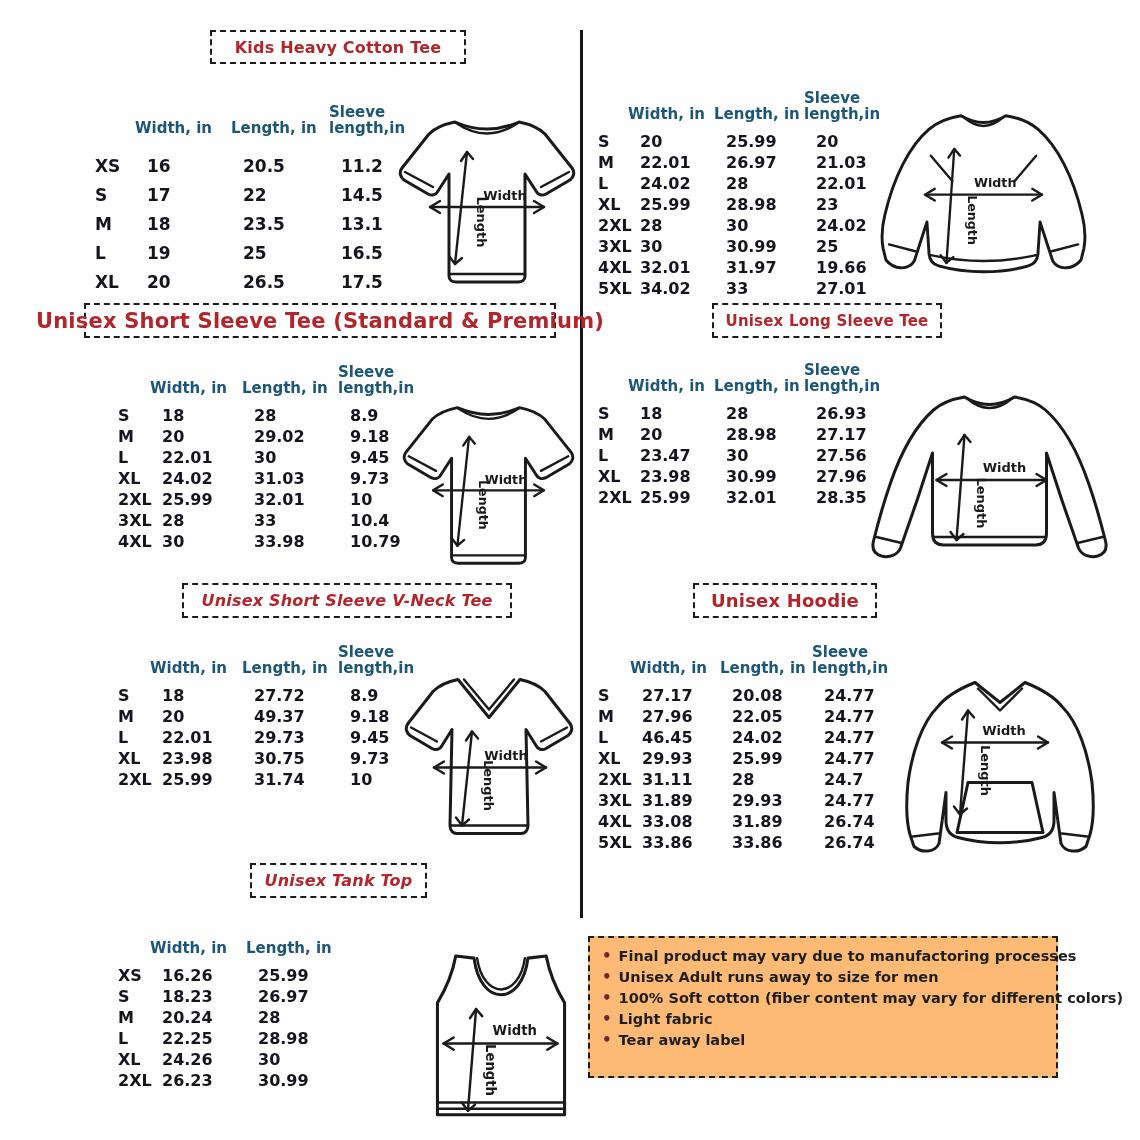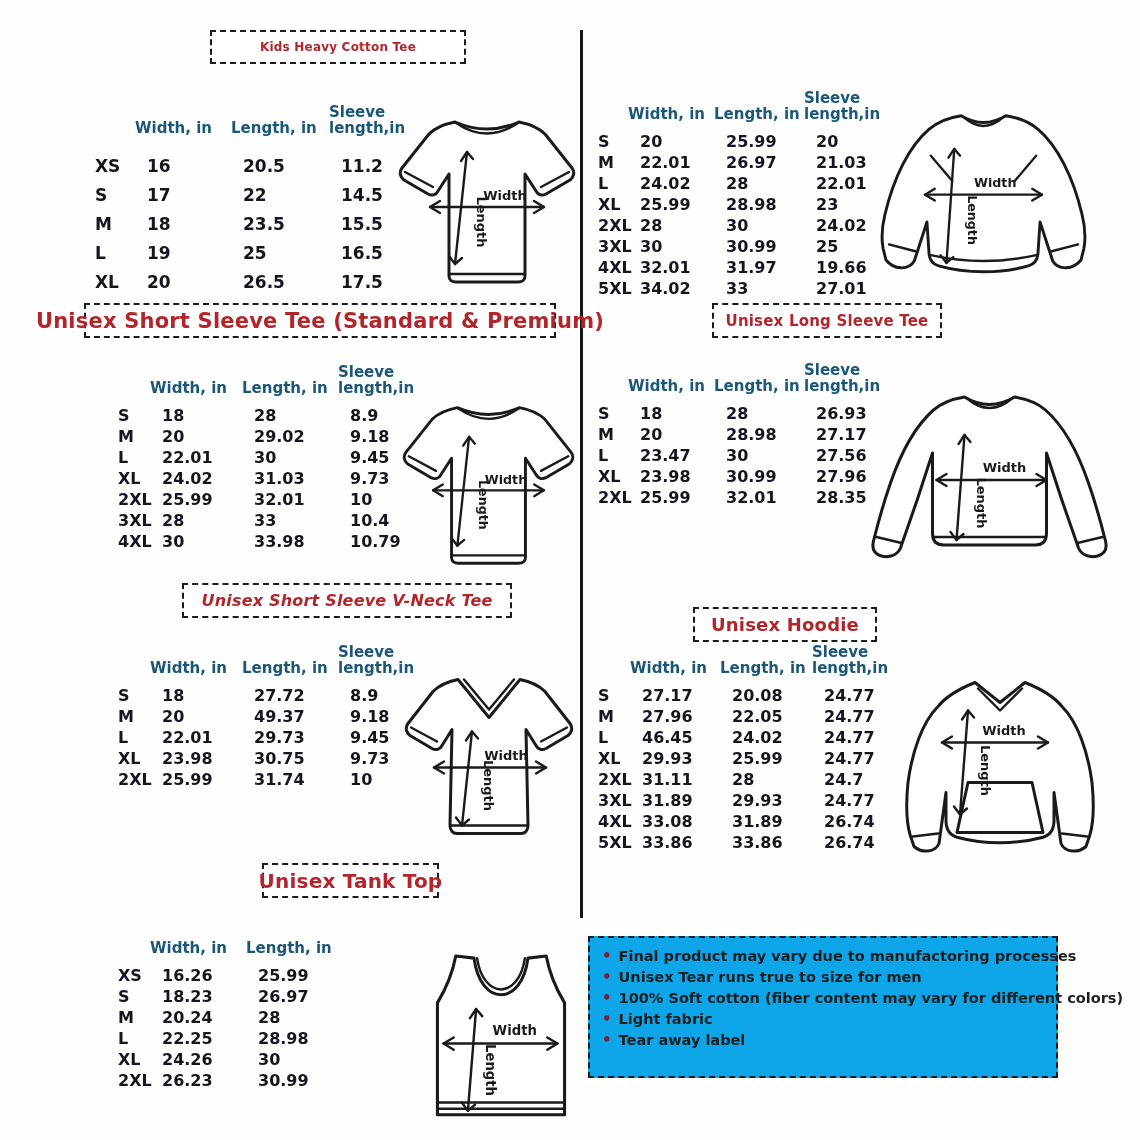--- a/index.html
+++ b/index.html
@@ -9,27 +9,27 @@
   }
   
   .divider{position:absolute;left:580px;top:30px;width:3px;height:888px;background:#161616;}
 
   
   .title-box{
     position:absolute;box-sizing:border-box;border:2px dashed #1c1c1c;background:#fff;
     display:flex;align-items:center;justify-content:center;
     color:#b2252b;font-weight:700;white-space:nowrap;letter-spacing:.2px;
   }
-  .tb-kids{left:210px;top:30px;width:256px;height:34px;font-size:12px;}
+  .tb-kids{left:210px;top:30px;width:256px;height:34px;font-size:16px;}
   .tb-crew{left:704px;top:30px;width:242px;height:34px;font-size:18px;}
   .tb-std{left:84px;top:303px;width:472px;height:35px;font-size:21px;}
   .tb-long{left:712px;top:303px;width:230px;height:35px;font-size:15px;}
   .tb-vneck{left:182px;top:583px;width:330px;height:35px;font-size:16px;font-style:italic;}
-  .tb-hood{left:693px;top:607px;width:184px;height:35px;font-size:18px;align-items:center;}
-  .tb-tank{left:262px;top:863px;width:177px;height:35px;font-size:20px;}
+  .tb-hood{left:693px;top:583px;width:184px;height:35px;font-size:18px;align-items:center;}
+  .tb-tank{left:250px;top:863px;width:177px;height:35px;font-size:16px;font-style:italic;}
 
   
   table.size-table{position:absolute;border-collapse:collapse;table-layout:fixed;}
   .size-table th,.size-table td{padding:0;font-weight:700;text-align:left;line-height:1;}
   .size-table thead th{
     color:#1c5777;font-size:15px;vertical-align:bottom;height:44px;padding-bottom:9px;
     position:relative;left:-12px;line-height:16px;
   }
   .size-table thead th:first-child{left:0;}
   .size-table tbody tr{height:21px;}
@@ -57,21 +57,21 @@
   .g-sweat{left:866px;top:105px;}
   .g-tee2{left:396px;top:396px;}
   .g-long{left:862px;top:385px;}
   .g-vneck{left:400px;top:665px;}
   .g-hood{left:880px;top:660px;}
   .g-tank{left:426px;top:950px;}
 
   
   .notes-box{
     position:absolute;left:588px;top:936px;width:470px;height:142px;box-sizing:border-box;
-    border:2px dashed #1c1c1c;background:#0ea5e9;padding:8px 12px;
+    border:2px dashed #1c1c1c;background:#fdba74;padding:8px 12px;
   }
   .notes-box ul{list-style:none;margin:0;padding:0;}
   .notes-box li{
     font-size:14.5px;font-weight:700;color:#1e1e1e;line-height:21px;white-space:nowrap;
   }
   .notes-box li::before{content:"•";color:#7a2038;margin-right:7px;font-size:15px;}
 </style>
 </head>
 <body>
 
@@ -123,21 +123,21 @@
         <tr>
           <th>S</th>
           <td>17</td>
           <td>22</td>
           <td>14.5</td>
         </tr>
         <tr>
           <th>M</th>
           <td>18</td>
           <td>23.5</td>
-          <td>15.5</td>
+          <td>13.1</td>
         </tr>
         <tr>
           <th>L</th>
           <td>19</td>
           <td>25</td>
           <td>16.5</td>
         </tr>
         <tr>
           <th>XL</th>
           <td>20</td>
@@ -596,20 +596,20 @@
       <path class="ah" d="M42 67 L48 58 L54 65"></path>
         <path class="ah" d="M34 150 L40 158 L47 152"></path>
       <text x="86" y="84">Width</text>
       <text x="58" y="118" transform="rotate(90 58 118)">Length</text>
     </g>
   </svg>
 
   <div class="notes-box">
     <ul>
       <li>Final product may vary due to manufactoring processes</li>
-      <li>Unisex Tear runs true to size for men</li>
+      <li>Unisex Adult runs away to size for men</li>
       <li>100% Soft cotton (fiber content may vary for different colors)</li>
       <li>Light fabric</li>
       <li>Tear away label</li>
     </ul>
   </div>
 
 </div>
 
 </body></html>

